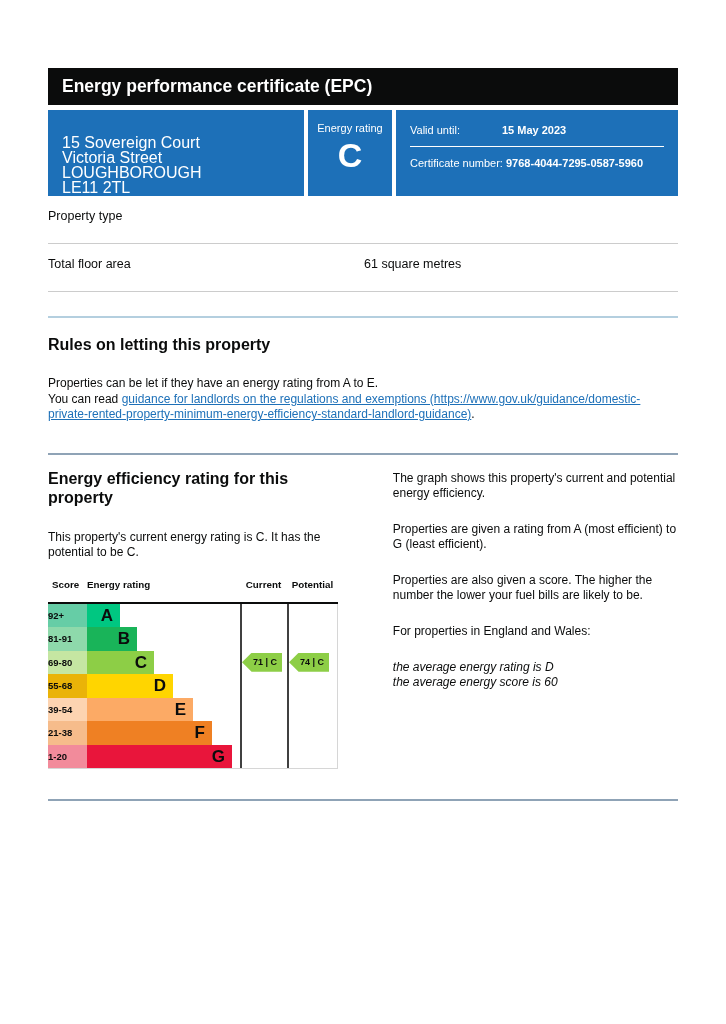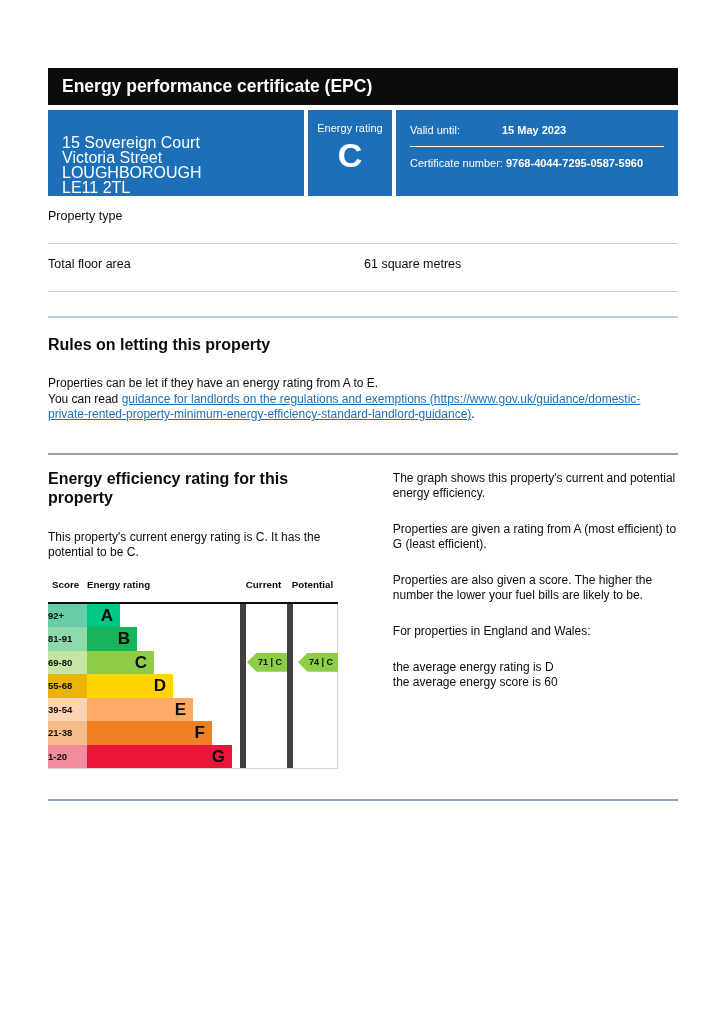--- a/index.html
+++ b/index.html
@@ -53,40 +53,40 @@
   .rules + .hr-slate { margin-top: 30px; }
 
   
   .twocol { display: flex; gap: 40px; margin-top: 14px; }
   .col-left { width: 310px; }
   .col-left h2 { font-size: 16px; line-height: 19px; }
   .col-left .p { margin-top: 23px; font-size: 12px; line-height: 15px; }
   .col-left .lnk { display: inline-block; margin-top: 21px; font-size: 12px; line-height: 15px; }
   .col-right { width: 290px; font-size: 12px; line-height: 15px; padding-top: 2px; }
   .col-right p { margin-bottom: 21px; }
-  .pre { white-space: pre-line; }
+  .pre { white-space: pre-line; font-style: italic; }
 
   
   .epc-chart { margin-top: 19px; width: 290px; }
   .chart-head {
     display: grid; grid-template-columns: 39px 153px 47px 51px;
     font-size: 9.8px; font-weight: bold; line-height: 11px;
     padding-bottom: 12px; border-bottom: 2px solid #0b0c0c;
   }
   .chart-head .left { padding-left: 4px; }
   .chart-head .c { text-align: center; white-space: nowrap; }
   .chart-rows { border-bottom: 1px solid #d6d6d6; border-right: 1px solid #d6d6d6; }
   .chart-row { display: grid; grid-template-columns: 39px 153px 47px 51px; height: 23.5px; }
   .score-cell { font-size: 9.5px; font-weight: bold; line-height: 23.5px; }
   .bar-area { position: relative; }
   .band-bar {
     height: 23.5px; line-height: 23.5px; text-align: right; padding-right: 7px;
     font-size: 17px; font-weight: bold; color: #0b0c0c;
   }
-  .pointer-cell { border-left: 6px solid #404040; display: flex; align-items: center; justify-content: flex-end; }
+  .pointer-cell { border-left: 2px solid #404040; display: flex; align-items: center; justify-content: flex-start; }
   .rating-arrow {
     height: 19px; line-height: 19px; padding: 0 5px 0 11px;
     font-size: 9px; font-weight: bold; color: #0b0c0c; white-space: nowrap;
     clip-path: polygon(0 50%, 24% 0, 100% 0, 100% 100%, 24% 100%);
   }
   .final-divider { margin-top: 30px; }
 </style>
 </head>
 <body>
 

